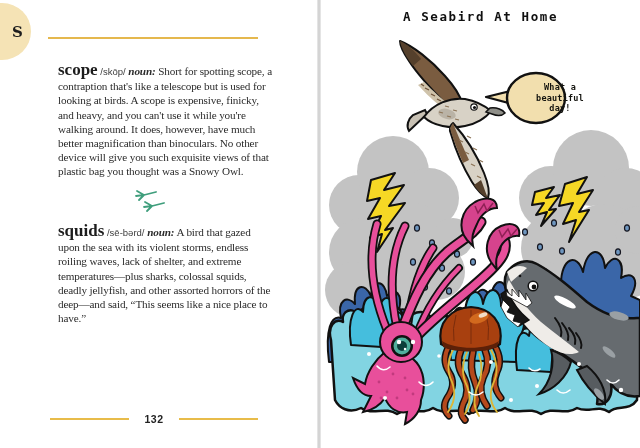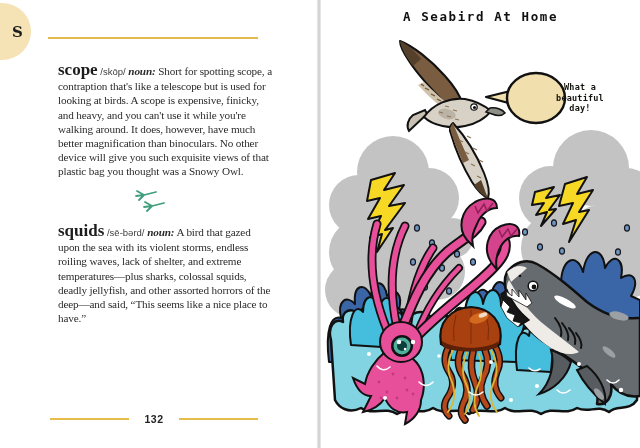--- a/index.html
+++ b/index.html
@@ -21,21 +21,21 @@
   .pron{font-family:"Liberation Sans",sans-serif;font-size:9.5px;letter-spacing:0;color:#3c3c3c;}
   .pos{font-weight:700;font-style:italic;}
   .footprints{position:absolute;left:134px;top:187px;}
   .pagenum-row{position:absolute;left:50px;top:413px;width:208px;display:flex;align-items:center;gap:15px;justify-content:center;}
   .pn-line{flex:1;height:2px;background:#e8bc4a;}
   .pagenum{font:700 10.5px "Liberation Sans",sans-serif;color:#222;letter-spacing:.5px;}
 
   
   .illo-title{position:absolute;left:0;top:9px;width:100%;text-align:center;
     font:700 12.5px "DejaVu Sans Mono",monospace;letter-spacing:1.6px;color:#101010;white-space:nowrap;}
-  .bubble-text{position:absolute;left:204px;top:82px;width:54px;text-align:center;
+  .bubble-text{position:absolute;left:184px;top:82px;width:54px;text-align:center;
     font:700 8.5px/10.5px "DejaVu Sans Mono",monospace;letter-spacing:.2px;color:#14140f;padding-left:28px;}
   svg.illo{position:absolute;left:0;top:0;}
 </style>
 </head>
 <body>
 
 <div class="spread">
 
   <div class="page page-left">
 

